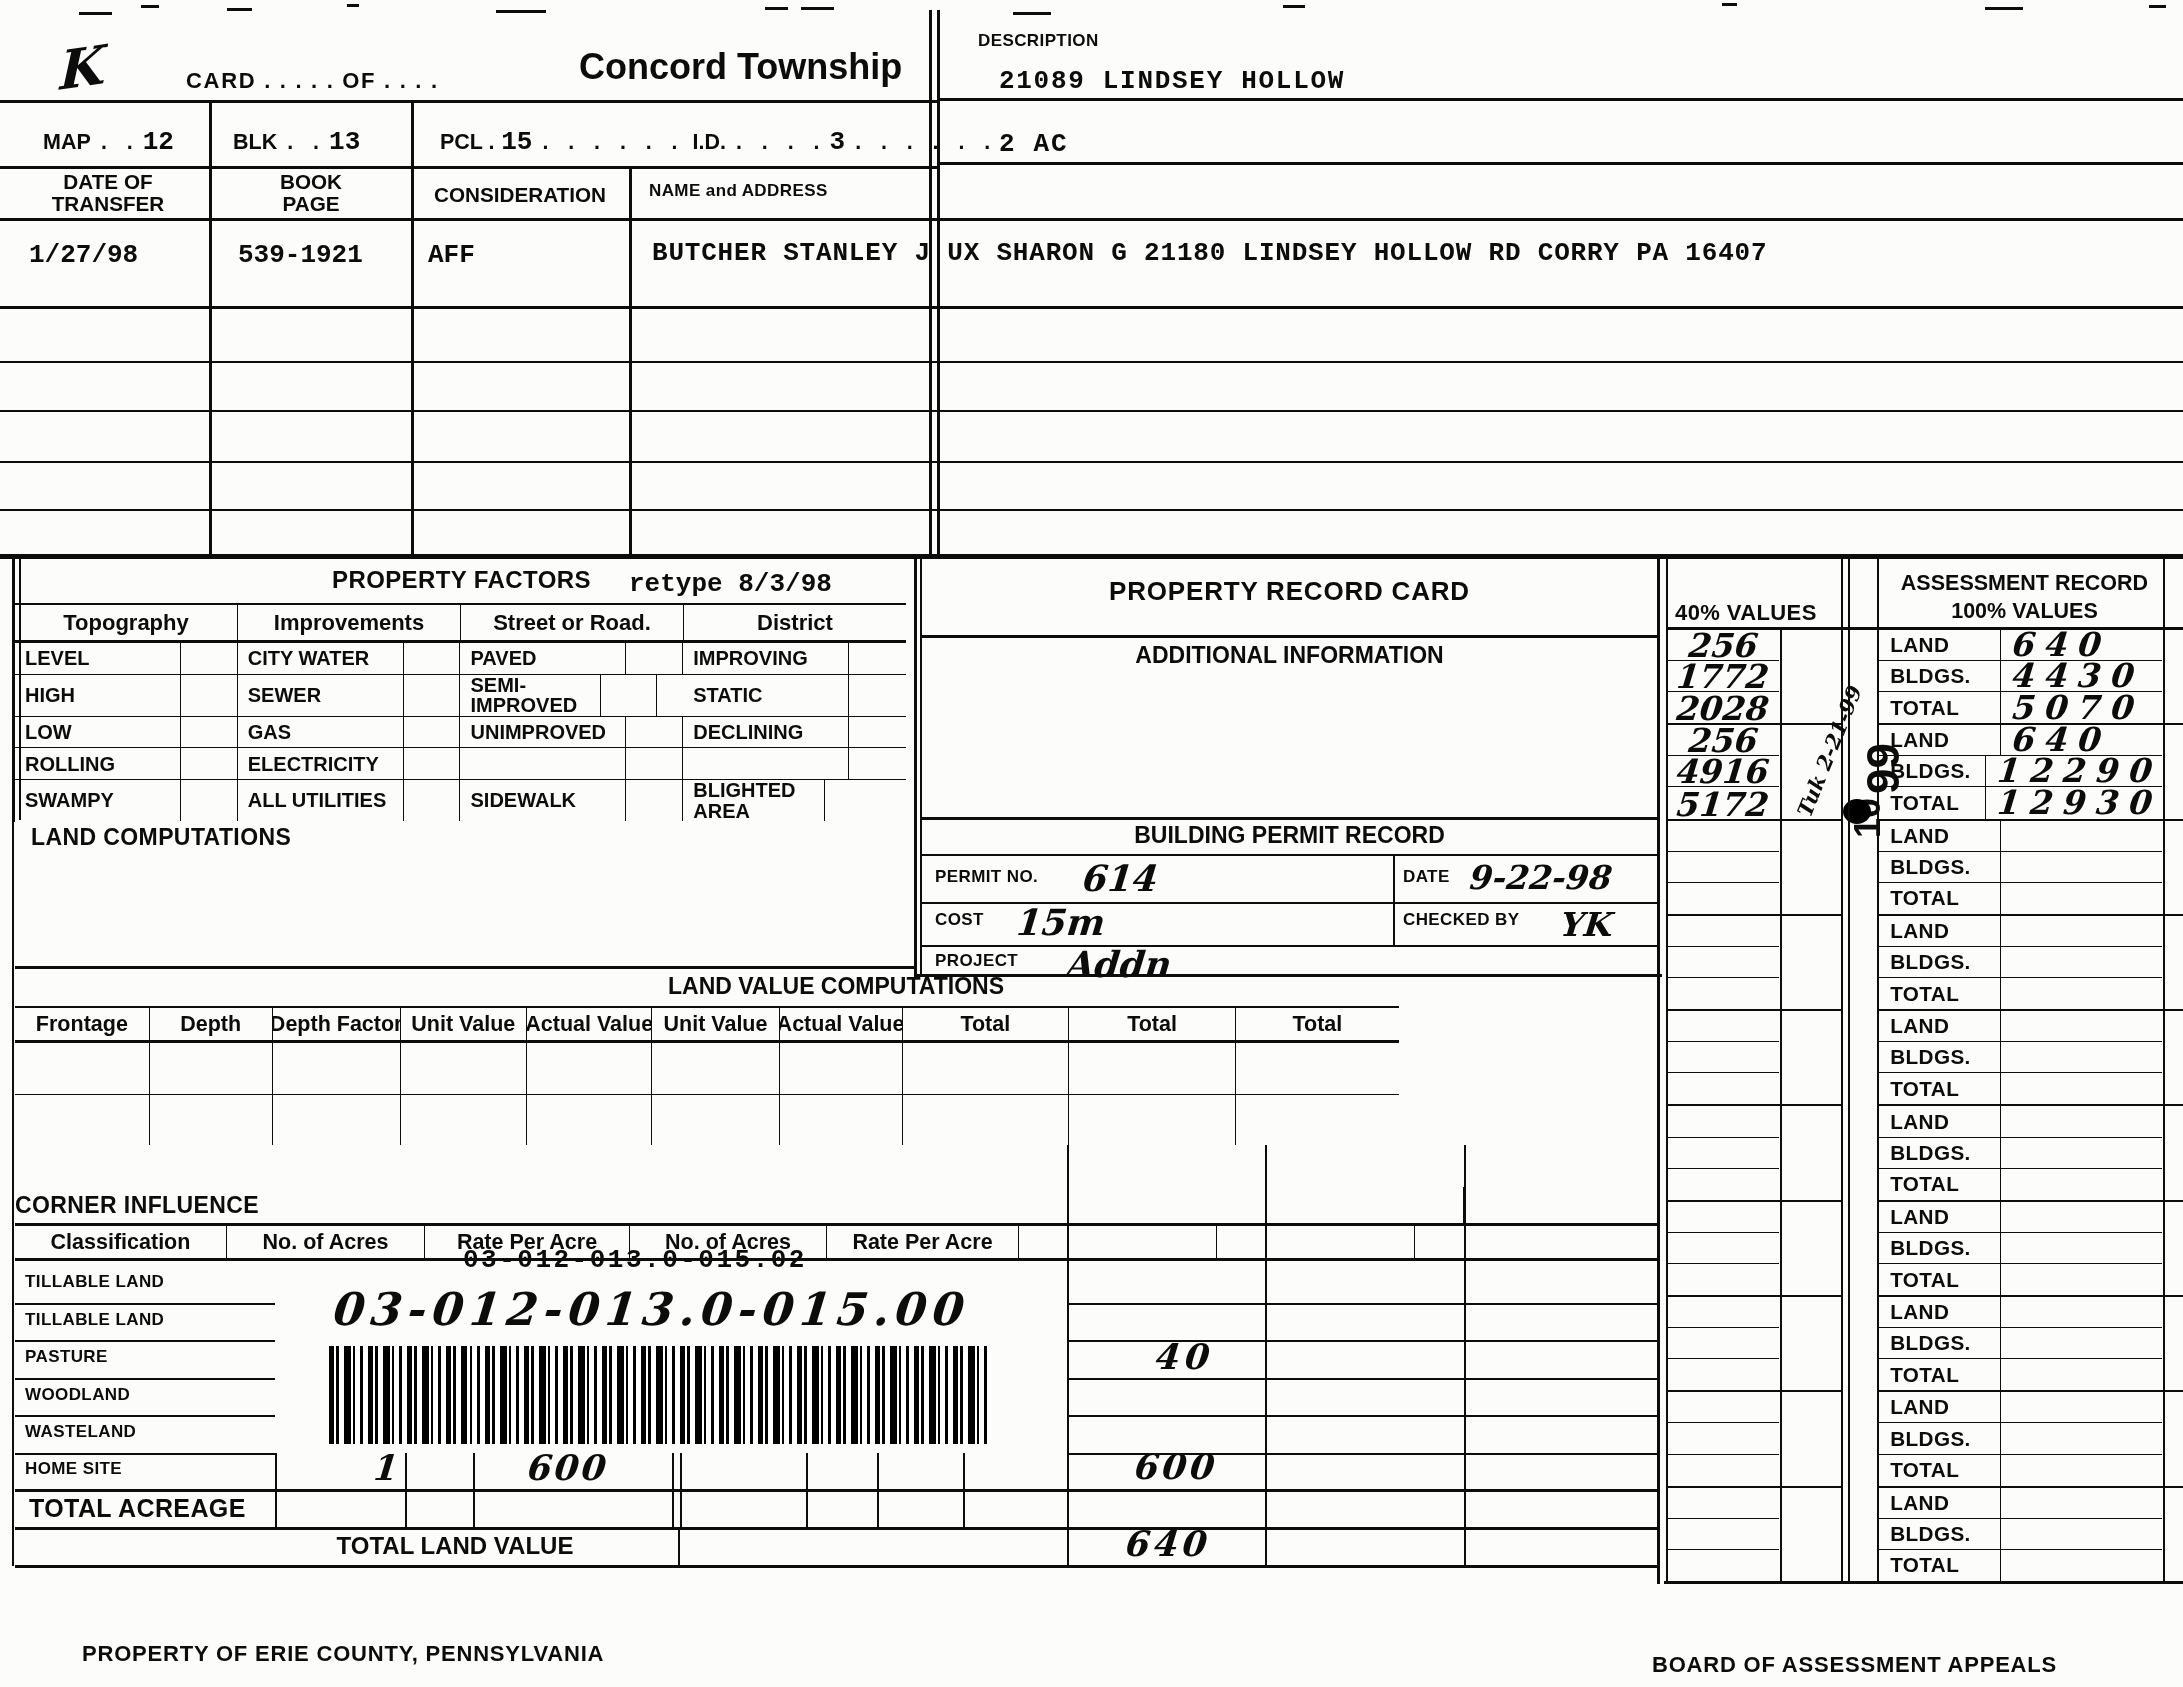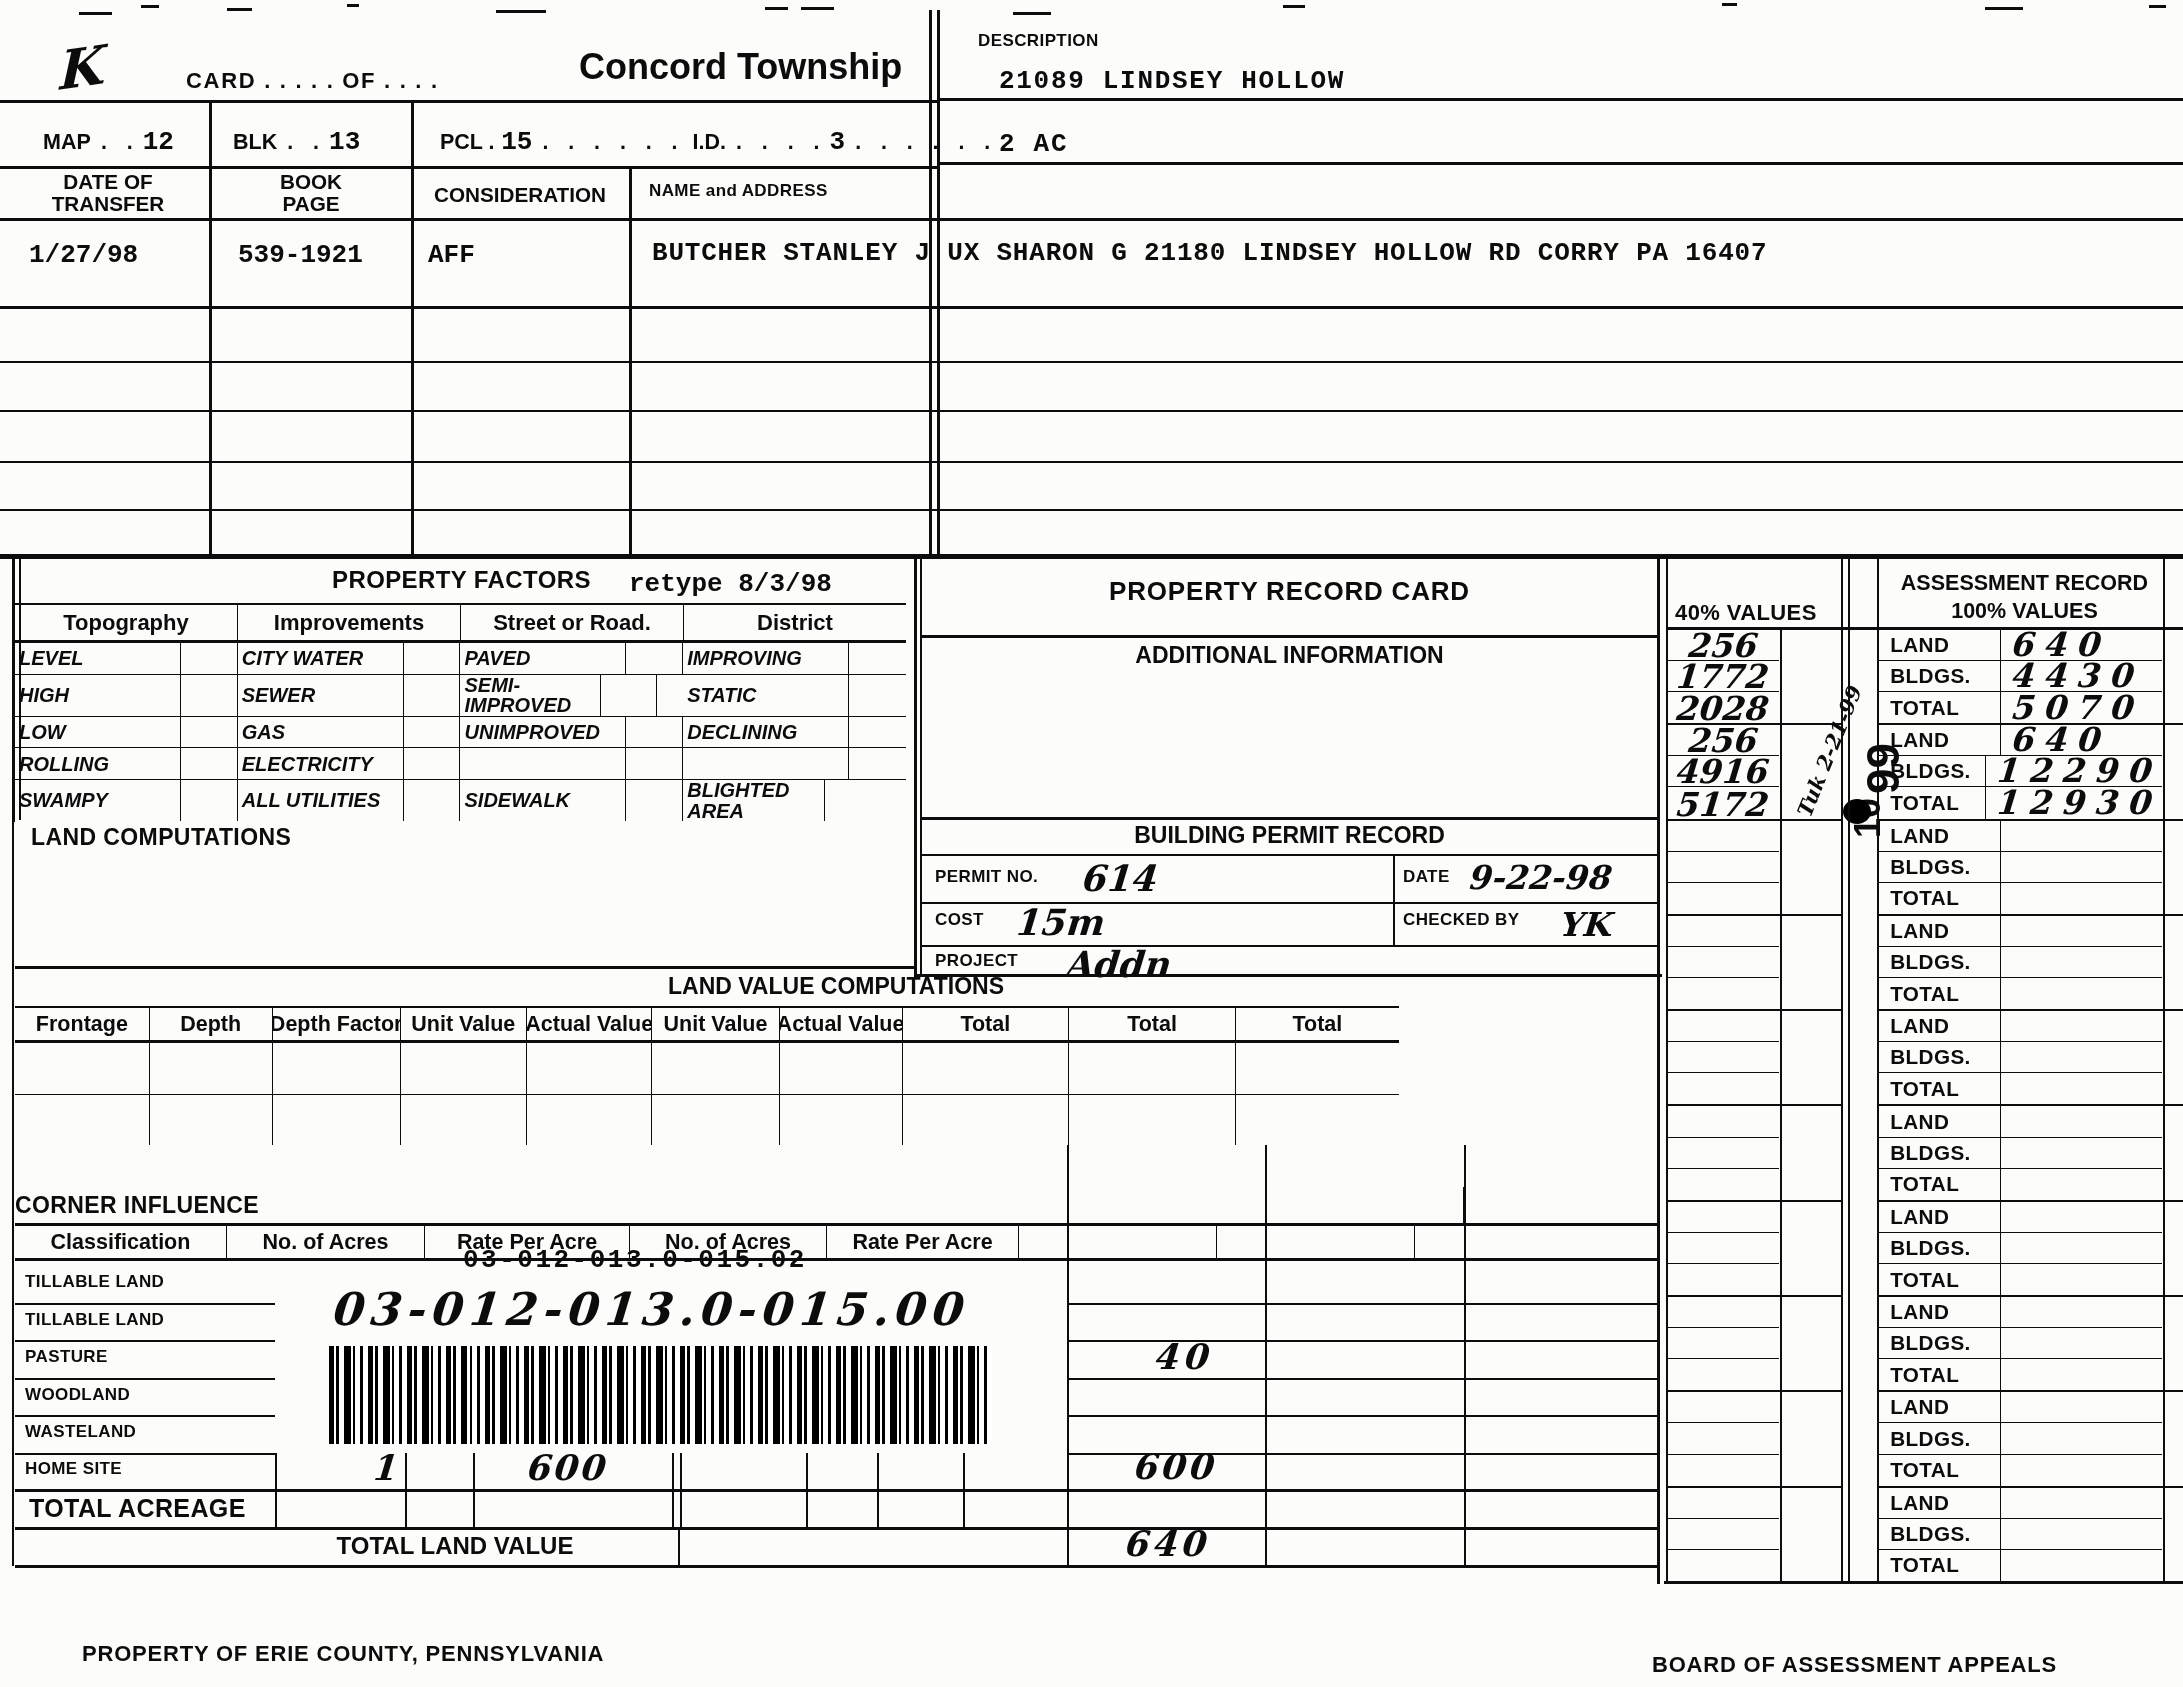--- a/index.html
+++ b/index.html
@@ -19,22 +19,22 @@
   .pf { position:absolute; left:15px; top:603px; width:891px; height:218px;
         border-top:2.5px solid #0d0d0d; display:flex; flex-direction:column; }
   .pf-head { display:flex; height:38px; border-bottom:3.3px solid #0d0d0d; }
   .pf-head .c { flex:1; display:flex; align-items:center; justify-content:center;
                 font-weight:700; font-size:22px; border-right:1.7px solid #0d0d0d; }
   .pf-head .c:last-child { border-right:0; }
   .pf-body { flex:1; display:flex; flex-direction:column; }
   .pf-row { flex:1; display:flex; border-bottom:1.7px solid #0d0d0d; }
   .pf-row:last-child { border-bottom:0; }
   .pf-row .g { width:25%; display:flex; }
-  .pf-row .t { width:74%; padding-left:4px; display:flex; align-items:center;
-               font-size:20px; font-weight:600; line-height:1.02;font-style:italic; }
+  .pf-row .t { width:74%; padding-left:10px; display:flex; align-items:center;
+               font-size:20px; font-weight:600; line-height:1.02; }
   .pf-row .k { width:26%; border-left:1.7px solid #0d0d0d; border-right:1.7px solid #0d0d0d; }
   .pf-row .g:last-child .k { border-right:0; }
 
   
   .lvc { position:absolute; left:15px; top:1006px; width:1384px; height:139px;
          border-top:2.5px solid #0d0d0d; display:flex; flex-direction:column; }
   .lvc-head { display:flex; height:35px; border-bottom:3.3px solid #0d0d0d; }
   .lvc-row { flex:1; display:flex; border-bottom:1.7px solid #0d0d0d; }
   .lvc-head > div, .lvc-row > div { border-right:1.7px solid #0d0d0d; height:100%;
        display:flex; align-items:center; justify-content:center;

